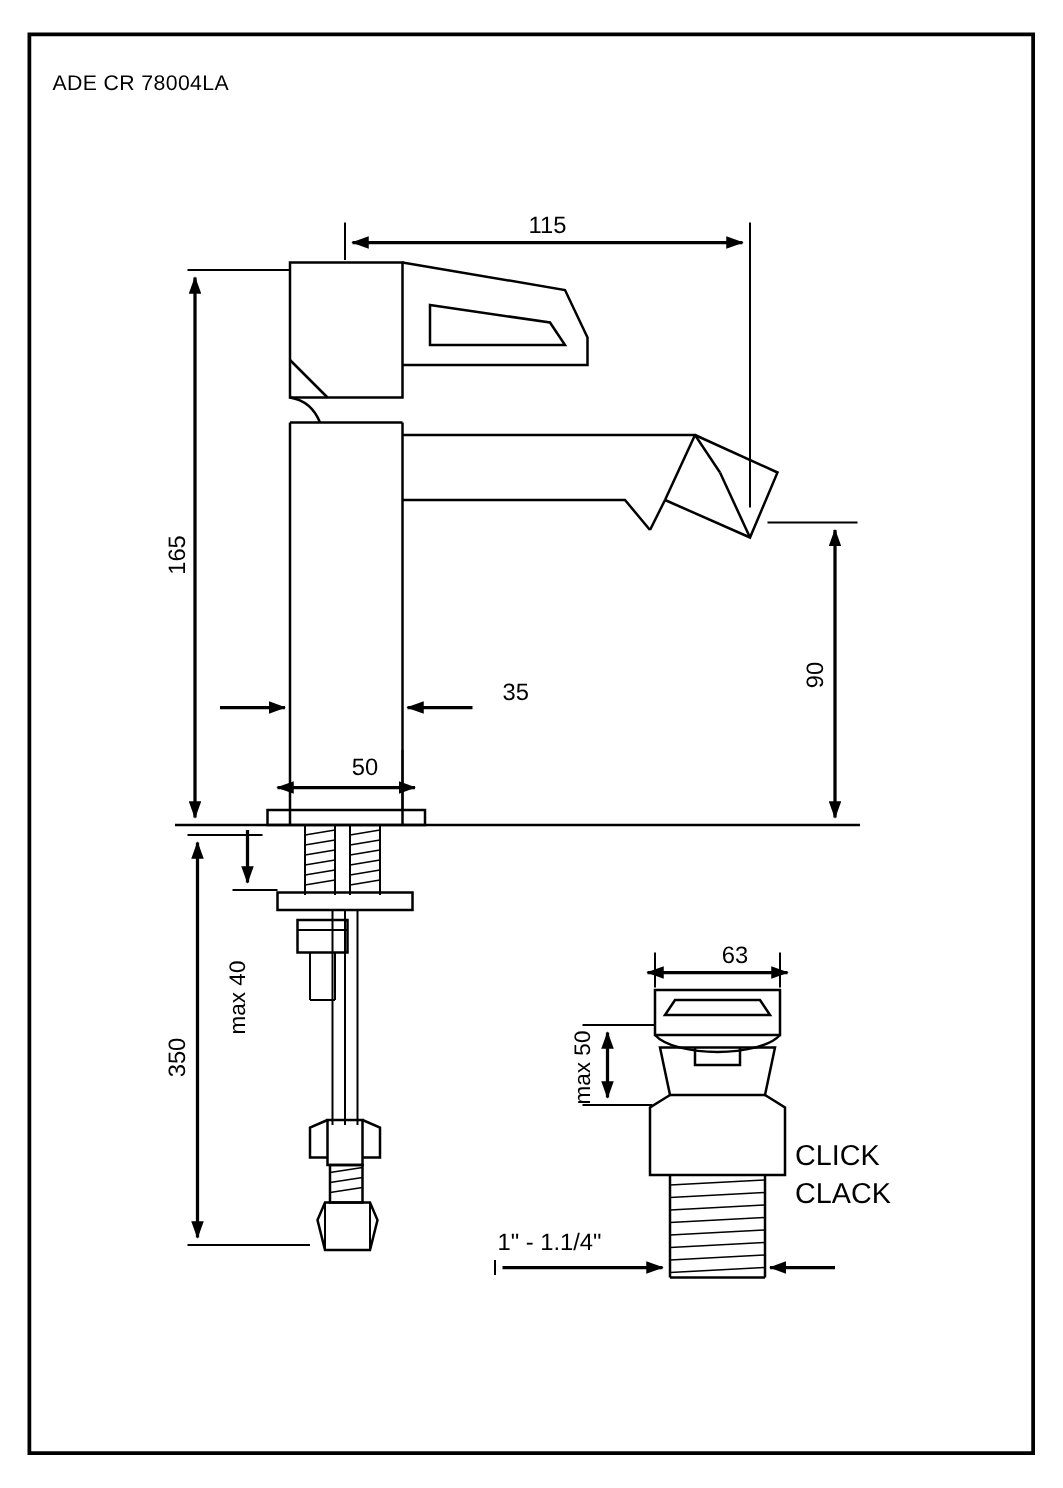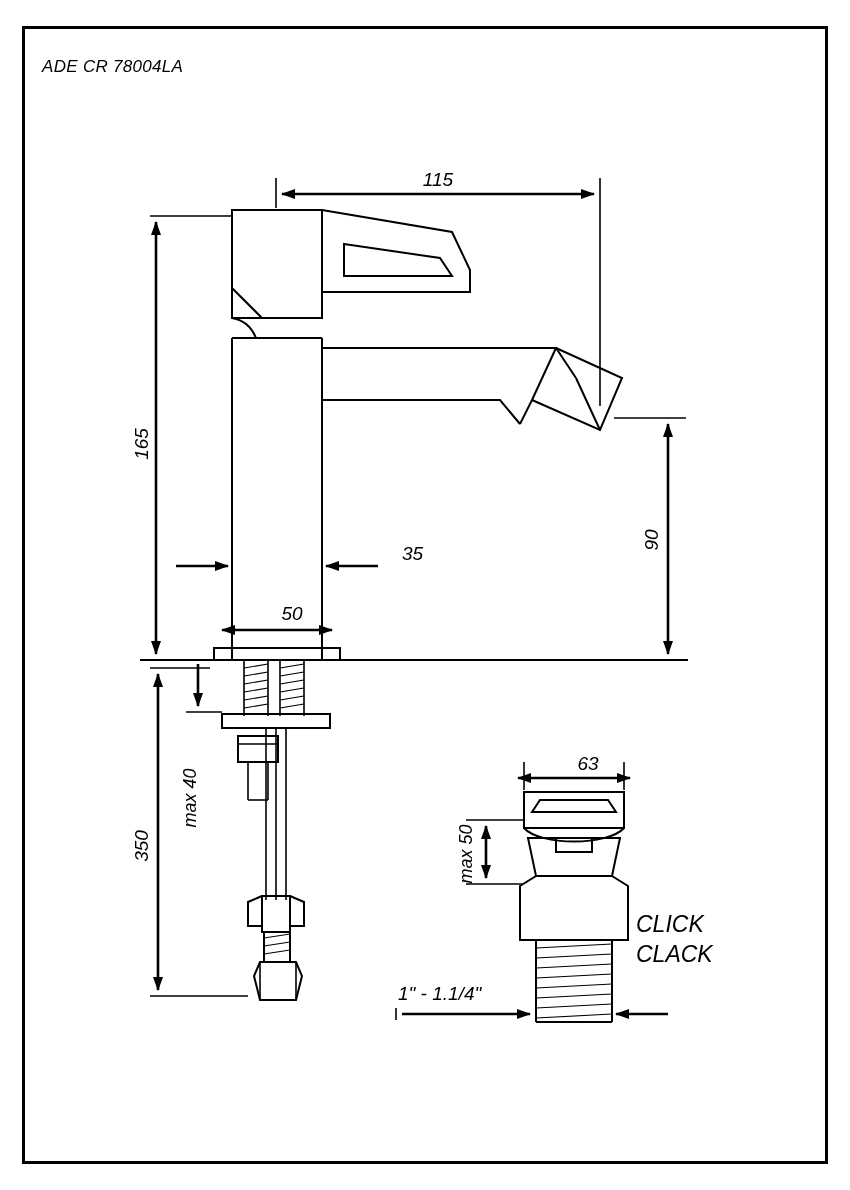--- a/index.html
+++ b/index.html
@@ -12,21 +12,20 @@
     height: 1190px;
     font-family: "Liberation Sans", sans-serif;
     color: #000000;
     overflow: hidden;
   }
   #sheet {
     position: relative;
     width: 699px;
     height: 1190px;
     background: #ffffff;
-    font-style: italic;
   }
   .frame {
     position: absolute;
     left: 22px;
     top: 26px;
     width: 806px;
     height: 1138px;
     border: 3px solid #000;
     box-sizing: border-box;
   }

